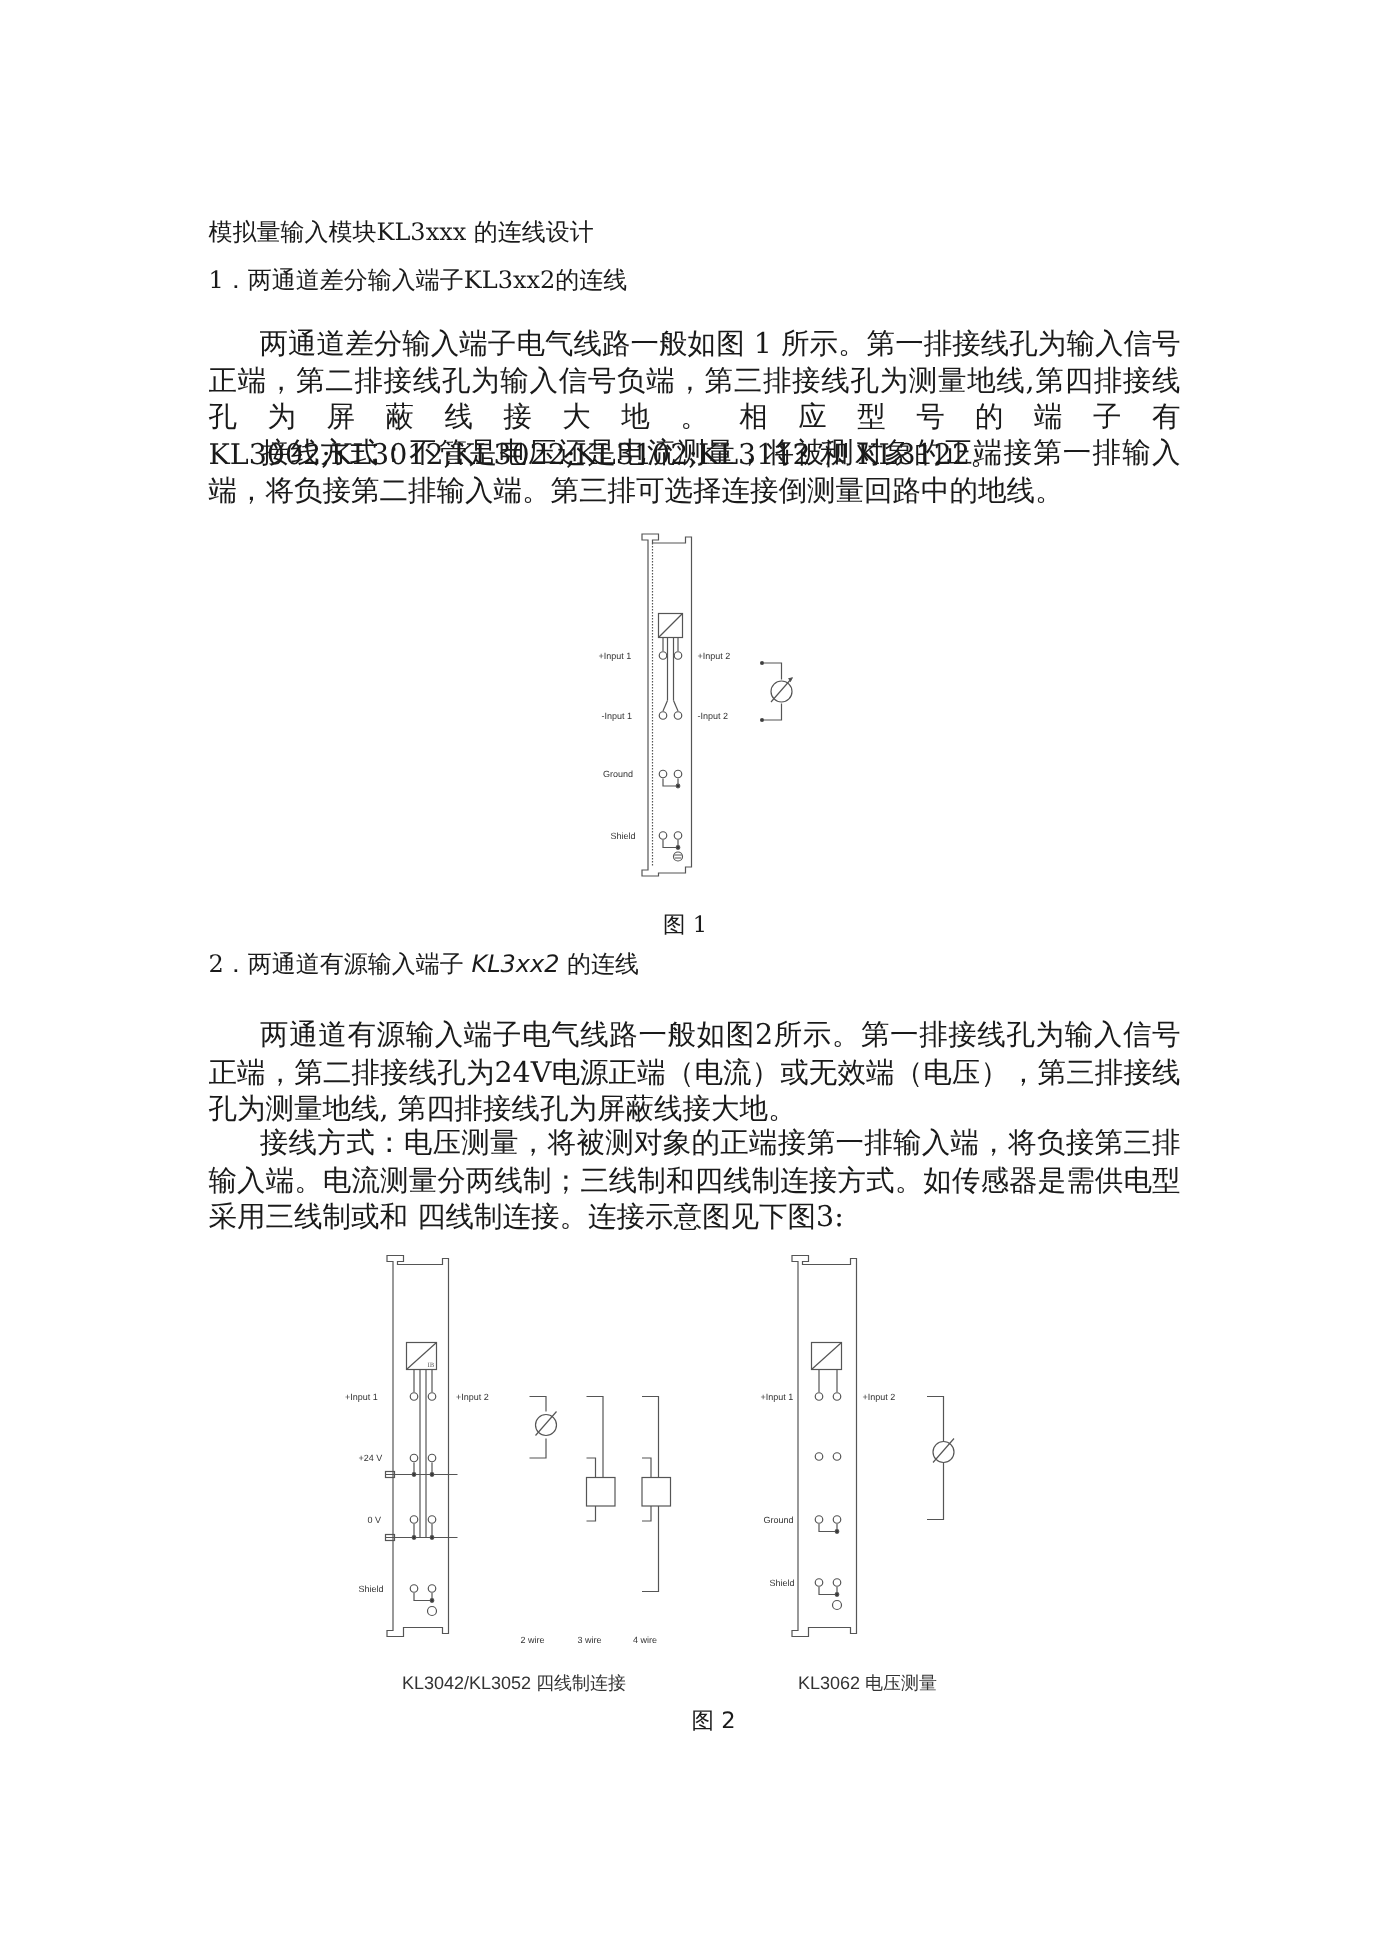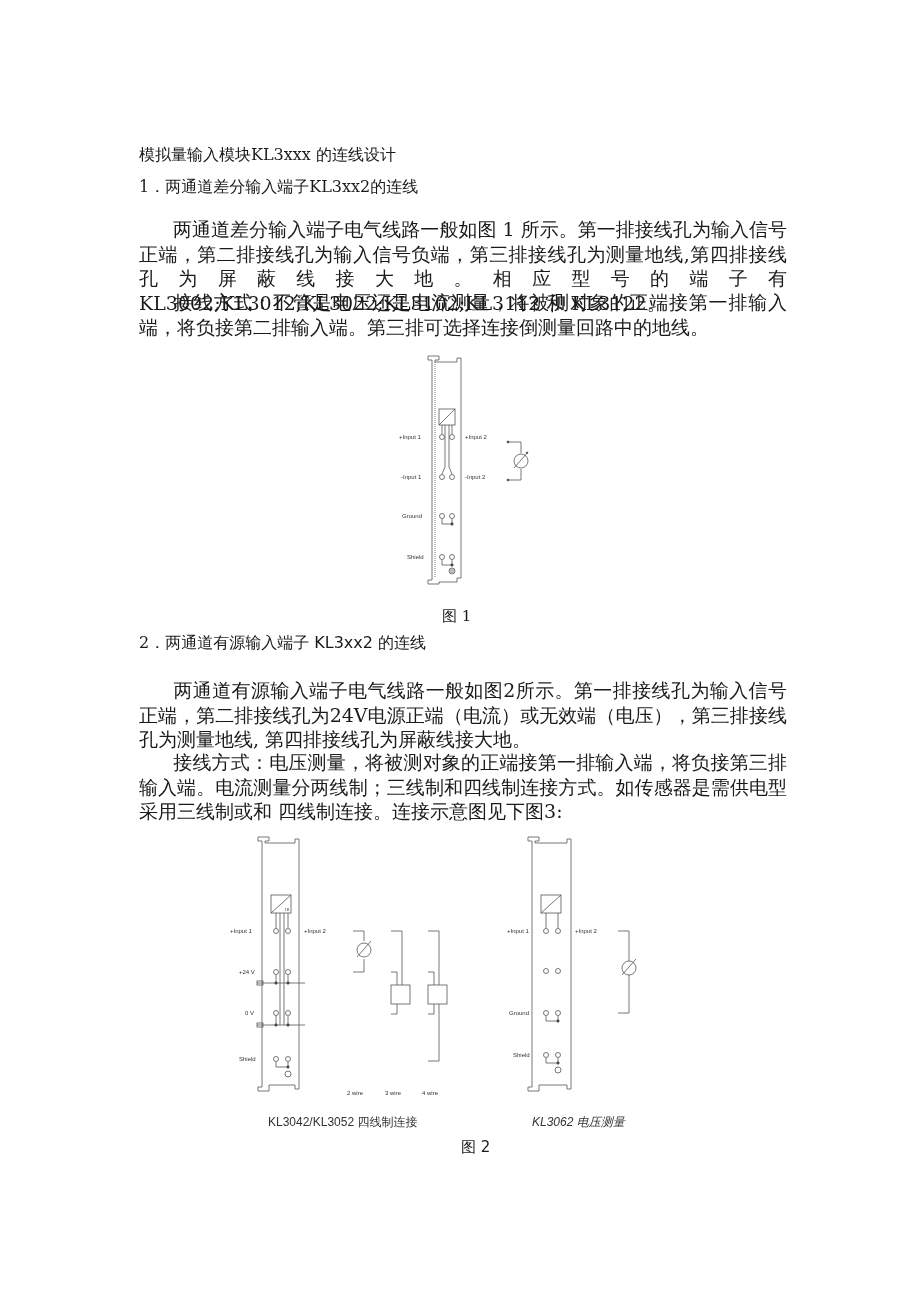--- a/index.html
+++ b/index.html
@@ -8,21 +8,21 @@
   .abs { position: absolute; }
   .title { left: 139px; top: 144px; font-size: 16px; line-height: 22px; }
   .h1 { left: 139px; top: 176px; font-size: 16px; line-height: 22px; }
   .para { left: 139px; width: 648px; font-size: 19px; line-height: 24.5px; margin: 0;
           text-align: justify; }
   .para .indent { display: inline-block; width: 34px; }
   .p1 { top: 217px; }
   .p2 { top: 290px; }
   .cap1 { left: 442px; top: 607px; font-size: 15px; }
   .h2 { left: 139px; top: 632px; font-size: 16px; line-height: 22px; }
-  .h2 .latin { font-family: "DejaVu Sans", "Liberation Sans", sans-serif; }
+  .h2 .latin { font-family: "DejaVu Sans", "Liberation Sans", sans-serif; font-style: italic; }
   .p3 { top: 678px; }
   .p4 { top: 750px; }
   .fig { position: absolute; }
   .fig svg { display: block; }
   .figlbl { font-family: "Liberation Sans", sans-serif; font-size: 6px; fill: #333; }
   .sublabel { position: absolute; font-family: "Liberation Sans", sans-serif; font-size: 12px; color: #333; }
   .cap2 { left: 445px; top: 1138px; font-size: 15px; font-family: "DejaVu Sans", "Liberation Sans", sans-serif; margin-left: 16px; }
 </style>
 </head>
 <body>
@@ -178,15 +178,15 @@
     <circle cx="134" cy="135" r="7"></circle>
       <line x1="127" y1="142" x2="141" y2="126"></line>
     <text class="figlbl" x="12" y="100" stroke="none">+Input 1</text>
     <text class="figlbl" x="80" y="100" stroke="none">+Input 2</text>
     <text class="figlbl" x="14" y="182" stroke="none">Ground</text>
     <text class="figlbl" x="18" y="224" stroke="none">Shield</text>
   </svg>
 </div>
 
 <div class="sublabel" style="left:268px; top:1114px;">KL3042/KL3052  四线制连接</div>
-<div class="sublabel" style="left:532px; top:1114px;font-style:italic;">KL3062  电压测量</div>
+<div class="sublabel" style="left:532px; top:1114px;">KL3062  电压测量</div>
 
 <div class="abs cap2">图 2</div>
 
 </body></html>

